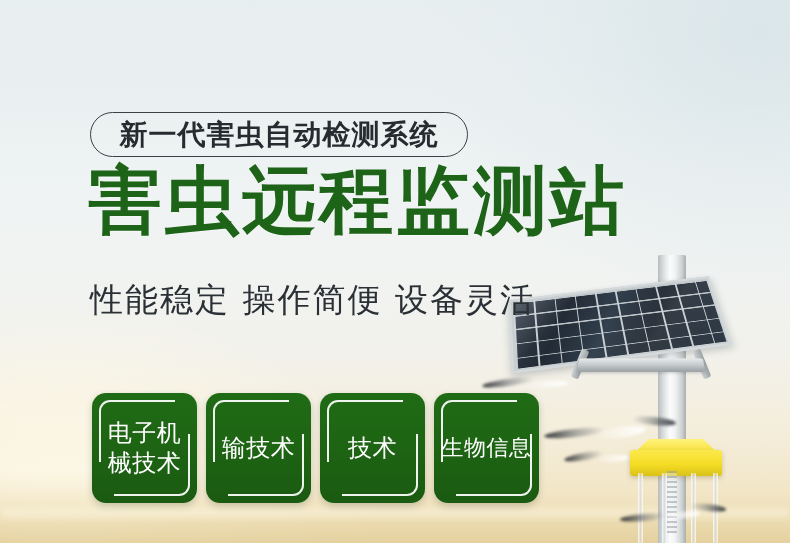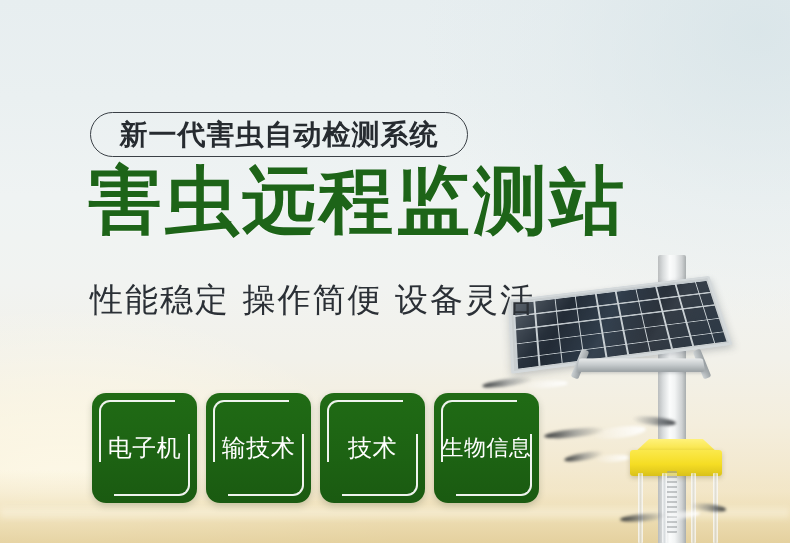--- a/index.html
+++ b/index.html
@@ -378,20 +378,21 @@
 
   <div class="subtitle">性能稳定 操作简便 设备灵活</div>
 
   <div class="tag-row">
 
     <div class="tag">
       <div class="tag-bracket-tl"></div>
       <div class="tag-bracket-br"></div>
       <div class="tag-text">
         <span class="tag-line">电子机</span>
+        <span class="tag-line">械技术</span>
       </div>
     </div>
 
     <div class="tag">
       <div class="tag-bracket-tl"></div>
       <div class="tag-bracket-br"></div>
       <div class="tag-text">
         <span class="tag-line">输技术</span>
       </div>
     </div>

